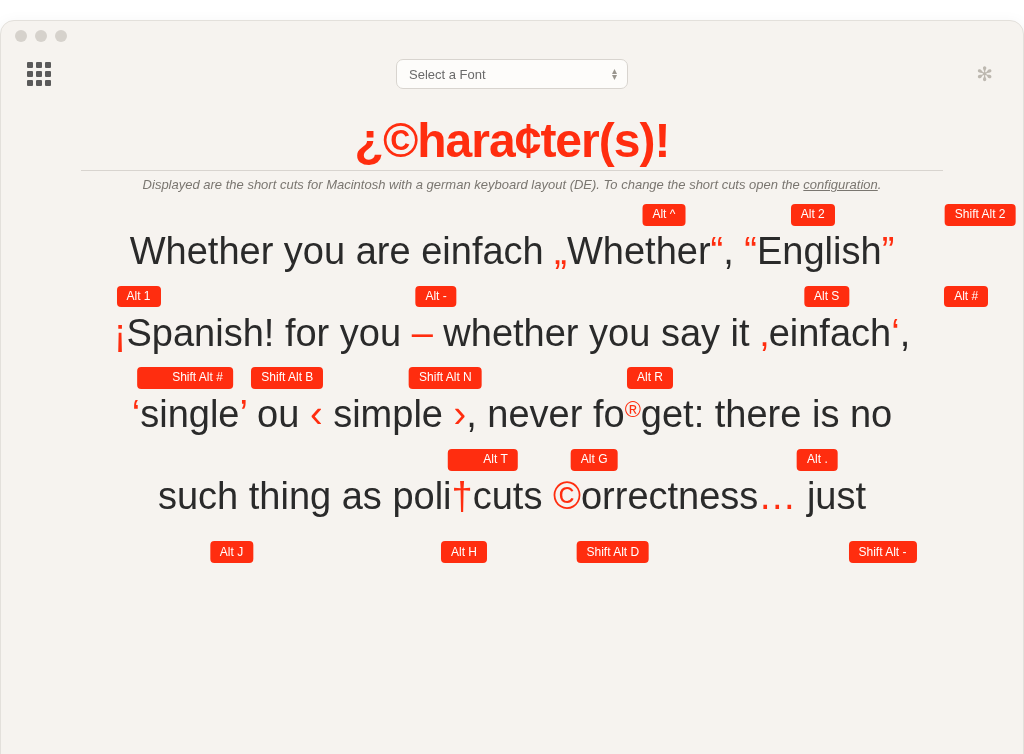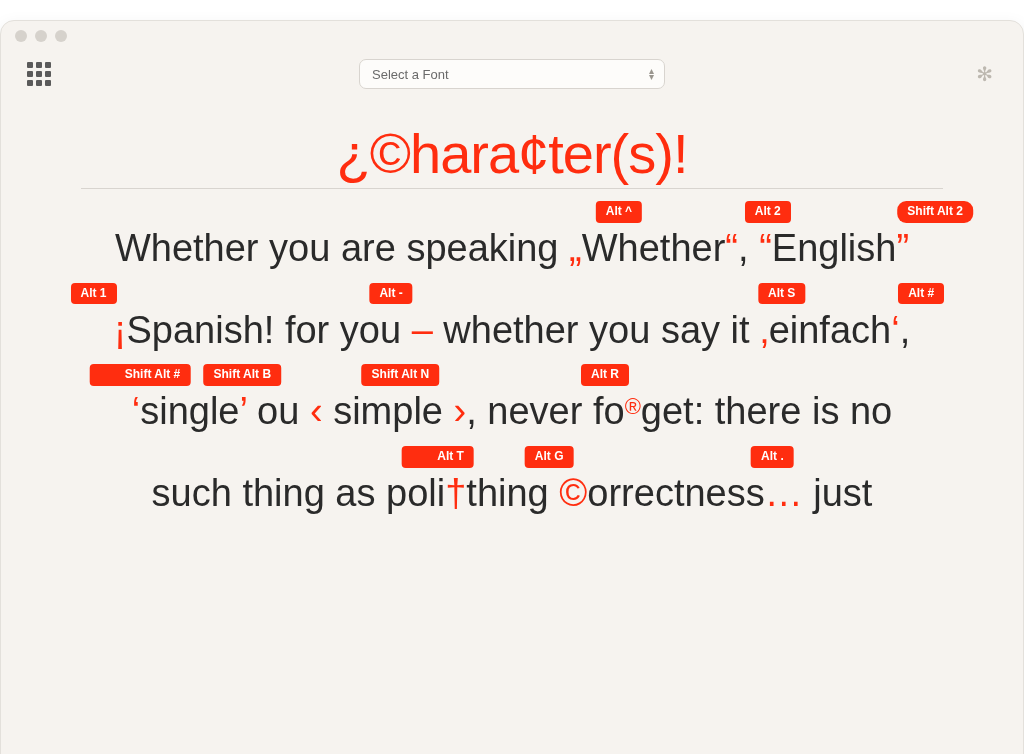--- a/index.html
+++ b/index.html
@@ -59,21 +59,21 @@
   .grid-icon span {
     width: 6px; height: 6px; background: #5a5a5a; border-radius: 1px;
   }
   .gear-icon {
     position: absolute;
     right: 30px;
     color: #bdb8b0;
     font-size: 20px;
   }
   .font-select {
-    width: 306px;
+    width: 232px;
     height: 30px;
     border-radius: 7px;
     border: 1px solid var(--border);
     background: #fdfcfa;
     display: flex;
     align-items: center;
     padding: 0 12px;
     color: #6a6a6a;
     font-size: 13px;
     position: relative;
@@ -84,23 +84,23 @@
     right: 10px;
     display: flex;
     flex-direction: column;
     line-height: 6px;
     color: #9a968f;
     font-size: 10px;
   }
   .heading {
     text-align: center;
     color: var(--red);
-    font-size: 56px;
-    font-weight: 400;
-    margin: 24px 0 2px;
+    font-size: 48px;
+    font-weight: 700;
+    margin: 16px 0 2px;
     letter-spacing: -1px;
   }
   .divider {
     margin: 0 80px 6px;
     height: 1px;
     background: var(--border);
   }
   .subtitle {
     text-align: center;
     font-style: italic;
@@ -132,25 +132,26 @@
     color: var(--red);
     font-size: 22px;
     position: relative;
     top: -10px;
   }
   .badge {
     position: absolute;
     background: var(--red);
     color: #fff;
     font-size: 12px;
-    font-weight: 700;
+    font-weight: 400;
     padding: 4px 10px;
     border-radius: 4px;
     white-space: nowrap;
     transform: translateX(-50%);
+    margin-left: 45px;
   }
   .badgerow-bottom {
     position: relative;
     height: 24px;
     margin-top: 22px;
   }
 </style>
 </head>
 <body>
 
@@ -179,28 +180,31 @@
       <span class="stepper">
         <span>▴</span>
           <span>▾</span>
       </span>
     </div>
     <div class="gear-icon">✻</div>
   </div>
 
   <div class="heading">¿©hara¢ter(s)!</div>
   <div class="divider"></div>
+  <div class="subtitle">
+    <span>Displayed are the short cuts for Macintosh with a german keyboard layout (DE). To change the short cuts open the </span><span class="link">configuration</span><span>.</span>
+  </div>
 
   <div class="body">
 
     <div class="line">
       <span class="badge" style="top:-26px; left:61.5%;">Alt ^</span>
       <span class="badge" style="top:-26px; left:77.5%;">Alt 2</span>
-      <span class="badge" style="top:-26px; left:95.5%;border-radius:9px;">Shift Alt 2</span>
-      <span>Whether you are speaking </span><span class="gl">„</span><span>Whether</span><span class="gl">“</span><span>, </span><span class="gl">“</span><span>English</span><span class="gl">”</span>
+      <span class="badge" style="top:-26px; left:95.5%;">Shift Alt 2</span>
+      <span>Whether you are einfach </span><span class="gl">„</span><span>Whether</span><span class="gl">“</span><span>, </span><span class="gl">“</span><span>English</span><span class="gl">”</span>
     </div>
 
 
     <div class="line">
       <span class="badge" style="top:-26px; left:5%;">Alt 1</span>
       <span class="badge" style="top:-26px; left:37%;">Alt -</span>
       <span class="badge" style="top:-26px; left:79%;">Alt S</span>
       <span class="badge" style="top:-26px; left:94%;">Alt #</span>
       <span class="gl">¡</span><span>Spanish! for you </span><span class="gl">–</span><span> whether you say it </span><span class="gl">‚</span><span>einfach</span><span class="gl">‘</span><span>,</span>
     </div>
@@ -210,18 +214,24 @@
       <span class="badge" style="top:-26px; left:21%;">Shift Alt B</span>
       <span class="badge" style="top:-26px; left:38%;">Shift Alt N</span>
       <span class="badge" style="top:-26px; left:60%;">Alt R</span>
       <span class="gl">‘</span><span>single</span><span class="gl">’</span><span> ou </span><span class="gl">‹ </span><span>simple</span><span class="gl"> ›</span><span>, never fo</span><span class="sup">®</span><span>get: there is no</span>
     </div>
 
     <div class="line">
       <span class="badge" style="top:-26px; left:42%;padding-left:36px;">Alt T</span>
       <span class="badge" style="top:-26px; left:54%;">Alt G</span>
       <span class="badge" style="top:-26px; left:78%;">Alt .</span>
-      <span>such thing as poli</span><span class="gl">†</span><span>thing </span><span class="gl">©</span><span>orrectness</span><span class="gl">…</span><span> just</span>
-    </div>
-
+      <span>such thing as poli</span><span class="gl">†</span><span>cuts </span><span class="gl">©</span><span>orrectness</span><span class="gl">…</span><span> just</span>
+    </div>
+
+    <div class="badgerow-bottom">
+      <span class="badge" style="top:0; left:15%;">Alt J</span>
+      <span class="badge" style="top:0; left:40%;">Alt H</span>
+      <span class="badge" style="top:0; left:56%;">Shift Alt D</span>
+      <span class="badge" style="top:0; left:85%;">Shift Alt -</span>
+    </div>
 
   </div>
 </div>
 
 </body></html>

